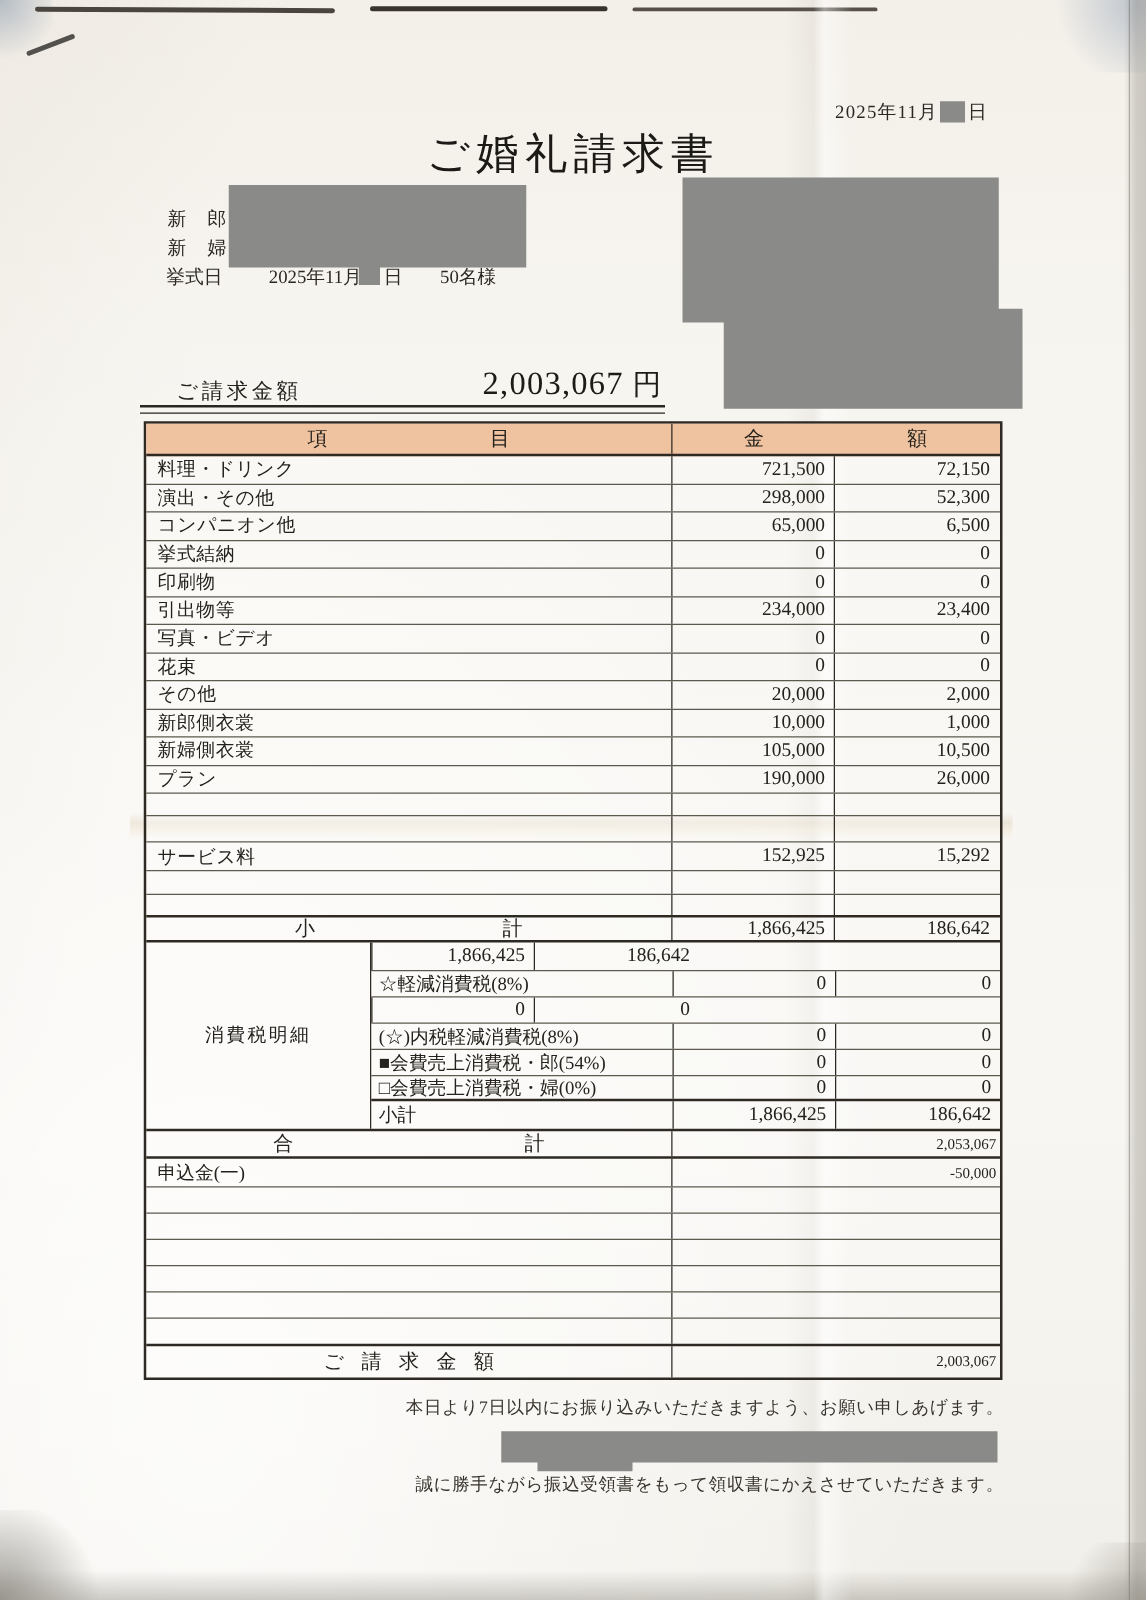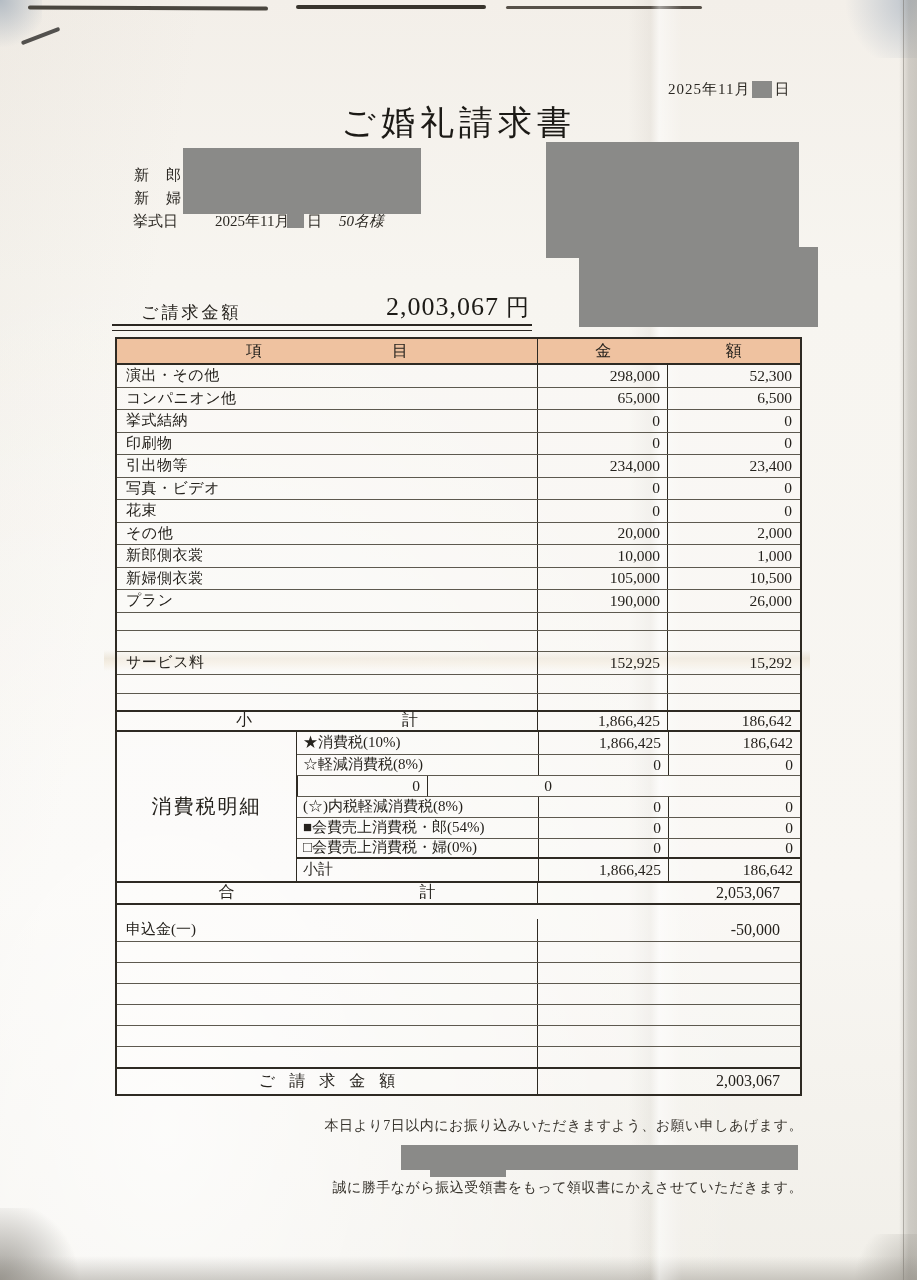--- a/index.html
+++ b/index.html
@@ -45,59 +45,59 @@
   .redact{position:absolute;background:#8a8a88;}
   
   .date-line{position:absolute;left:668px;top:80px;display:flex;align-items:center;font-size:15px;letter-spacing:1px;color:#2b2823;}
   .date-day-box{display:inline-block;width:20px;height:17px;background:#8a8a88;margin:0 2px;}
   .doc-title{position:absolute;left:50%;top:100px;transform:translateX(-50%);
     font-size:34px;font-weight:500;letter-spacing:5px;color:#1c1a16;margin:0;white-space:nowrap;}
   .party{position:absolute;left:134px;font-size:15px;letter-spacing:1px;color:#2b2823;}
   .p-groom{top:166px;} .p-bride{top:189px;}
   .ceremony-row{position:absolute;left:0;top:212px;width:470px;height:20px;font-size:15px;color:#2b2823;}
   .ceremony-row span{position:absolute;white-space:nowrap;}
-  .c-label{left:133px;} .c-dpre{left:215px;} .c-dsuf{left:307px;} .c-guests{left:339px;font-style:italic;}
+  .c-label{left:133px;} .c-dpre{left:215px;} .c-dsuf{left:307px;} .c-guests{left:352px;}
   .cer-day-box{position:absolute;left:287px;top:1px;width:17px;height:15px;background:#8a8a88;}
   
   .summary-label{position:absolute;left:141px;top:301px;font-size:17px;letter-spacing:3px;color:#25221d;}
   .summary-amount{position:absolute;left:386px;top:292px;font-size:26px;letter-spacing:1px;color:#1d1b17;white-space:nowrap;}
   .summary-amount .unit{font-size:23px;margin-left:7px;}
   .dbl-underline{position:absolute;left:112px;top:324px;width:420px;height:4px;
     border-top:2px solid #2a2621;border-bottom:1.5px solid #2a2621;}
   
   .inv-table{position:absolute;left:115px;top:337px;width:687px;border:2.5px solid #2e2a23;box-sizing:border-box;background:rgba(255,255,255,0.25);}
   .row{display:flex;align-items:center;border-bottom:1px solid #5d594f;box-sizing:border-box;font-size:15px;}
   .row>div{box-sizing:border-box;height:100%;display:flex;align-items:center;}
   .cn{width:420px;padding-left:9px;letter-spacing:0.5px;}
   .cv1{width:130px;border-left:1.6px solid #2e2a23;justify-content:flex-end;padding-right:7px;font-size:15.5px;}
   .cv2{width:132px;border-left:1.6px solid #2e2a23;justify-content:flex-end;padding-right:7px;font-size:15.5px;}
   .cwide{width:420px;}
-  .cval{width:262px;border-left:1.6px solid #2e2a23;justify-content:flex-end;padding-right:19px;font-size:16px;}
+  .cval{width:262px;border-left:1.6px solid #2e2a23;justify-content:flex-end;padding-right:2px;font-size:12px;}
   .thead{height:26px;background:#efc2a0;border-bottom:2.5px solid #2e2a23;font-size:16px;}
   .th-name{width:420px;justify-content:center;gap:130px;}
   .th-amt{width:262px;border-left:1.6px solid #2e2a23;}
   .th-amt span{flex:1;text-align:center;}
   .item{height:22.5px;}
   .h18{height:18px;} .h21{height:21px;} .h19{height:19px;} .h23{height:23px;}
   .bb-bold{border-bottom:2.5px solid #2e2a23;}
   .subtotal-row{height:20px;border-bottom:2.5px solid #2e2a23;font-size:16px;}
   .sub-spread{width:420px;justify-content:center;gap:150px;}
   
   .tax-wrap{display:flex;border-bottom:2.5px solid #2e2a23;box-sizing:border-box;}
   .tax-group{width:180px;border-right:1.6px solid #2e2a23;box-sizing:border-box;
-    display:flex;align-items:center;justify-content:center;font-size:20px;letter-spacing:2px;}
+    display:flex;align-items:center;justify-content:center;font-size:15px;letter-spacing:2px;}
   .tax-rows{flex:1;}
   .trow{display:flex;align-items:center;border-bottom:1px solid #5d594f;box-sizing:border-box;font-size:15px;}
   .trow>div{box-sizing:border-box;height:100%;display:flex;align-items:center;}
   .tl{flex:1;padding-left:6px;}
   .t23{height:23px;} .t21{height:21px;} .t20{height:20px;border-bottom:2.5px solid #2e2a23;}
   .t-sub{height:22px;border-bottom:none;}
   .total-row{height:22px;border-bottom:2.5px solid #2e2a23;font-size:16px;}
   .total-spread{width:420px;justify-content:center;gap:185px;}
-  .deposit-row{height:23px;margin-top:14px;}
+  .deposit-row{height:23px;}
   .erow{height:21px;} .erow-last{height:22px;border-bottom:2.5px solid #2e2a23;}
   .final-row{height:25px;border-bottom:none;font-size:16px;}
   .final-label{width:420px;justify-content:center;letter-spacing:14px;padding-left:14px;}
   
   .note{position:absolute;right:114px;font-size:14px;color:#37332c;letter-spacing:0.5px;white-space:nowrap;}
   .note1{top:1117px;} .note2{top:1179px;}
   .note-redact{left:401px;top:1145px;width:397px;height:25px;}
   .note-redact-tail{left:430px;top:1169px;width:76px;height:8px;}
 </style>
 </head>
@@ -154,20 +154,25 @@
         <span>項</span>
         <span>目</span>
       </div>
       <div class="th-amt">
         <span>金</span>
         <span>額</span>
       </div>
     </div>
 
     <div class="row item">
+        <div class="cn">料理・ドリンク</div>
+        <div class="cv1">721,500</div>
+        <div class="cv2">72,150</div>
+      </div>
+    <div class="row item">
         <div class="cn">演出・その他</div>
         <div class="cv1">298,000</div>
         <div class="cv2">52,300</div>
       </div>
     <div class="row item">
         <div class="cn">コンパニオン他</div>
         <div class="cv1">65,000</div>
         <div class="cv2">6,500</div>
       </div>
     <div class="row item">
@@ -247,21 +252,20 @@
         <span>計</span>
       </div>
       <div class="cv1">1,866,425</div>
       <div class="cv2">186,642</div>
     </div>
 
     <div class="tax-wrap">
       <div class="tax-group">消費税明細</div>
       <div class="tax-rows">
         <div class="trow t23">
-            <div class="tl">★消費税(10%)</div>
             <div class="cv1">1,866,425</div>
             <div class="cv2">186,642</div>
           </div>
         <div class="trow t21">
             <div class="tl">☆軽減消費税(8%)</div>
             <div class="cv1">0</div>
             <div class="cv2">0</div>
           </div>
         <div class="trow t21">
             <div class="cv1">0</div>

